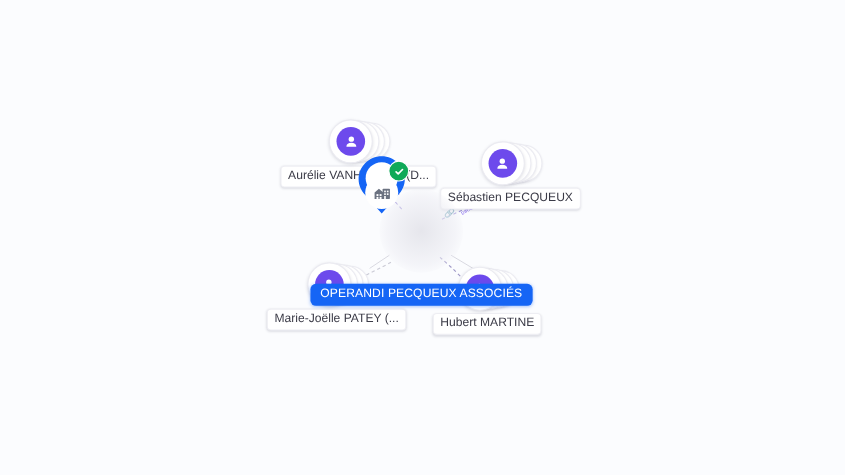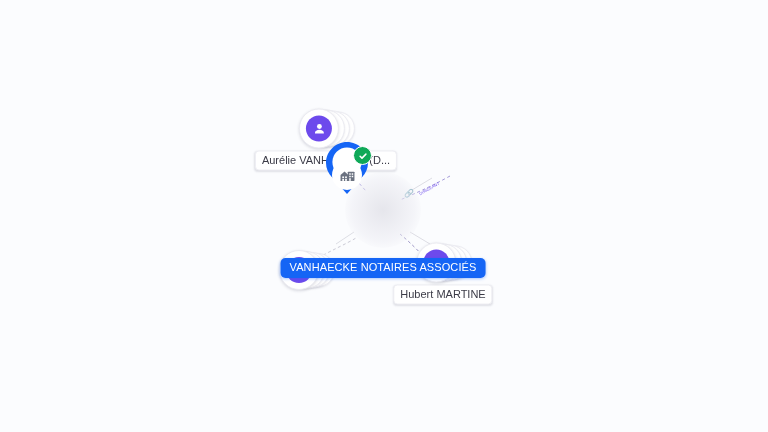--- a/index.html
+++ b/index.html
@@ -237,35 +237,52 @@
           <svg width="15" height="15" viewBox="0 0 24 24" fill="#ffffff">
             <circle cx="12" cy="8" r="3.9"></circle>
             <path d="M12 13.2c-4.1 0-7.1 2.3-7.1 4.6V19h14.2v-1.2c0-2.3-3-4.6-7.1-4.6z"></path>
           </svg>
         </div>
       </div>
     </div>
     <div class="node-label">Aurélie VANHAECKE (D...</div>
   </div>
 
+  <div class="node" style="left:464px; top:160px;">
+    <div class="person-stack">
+      <div class="stack-card c3"></div>
+      <div class="stack-card c2"></div>
+      <div class="stack-card c1"></div>
+      <div class="avatar-disc">
+        <div class="avatar-circle">
+          <svg width="15" height="15" viewBox="0 0 24 24" fill="#ffffff">
+            <circle cx="12" cy="8" r="3.9"></circle>
+            <path d="M12 13.2c-4.1 0-7.1 2.3-7.1 4.6V19h14.2v-1.2c0-2.3-3-4.6-7.1-4.6z"></path>
+          </svg>
+        </div>
+      </div>
+    </div>
+    <div class="node-label">Sébastien PECQUEUX</div>
+  </div>
 
   <div class="node" style="left:306px; top:270px;">
     <div class="person-stack">
       <div class="stack-card c3"></div>
       <div class="stack-card c2"></div>
       <div class="stack-card c1"></div>
       <div class="avatar-disc">
         <div class="avatar-circle">
           <svg width="15" height="15" viewBox="0 0 24 24" fill="#ffffff">
             <circle cx="12" cy="8" r="3.9"></circle>
             <path d="M12 13.2c-4.1 0-7.1 2.3-7.1 4.6V19h14.2v-1.2c0-2.3-3-4.6-7.1-4.6z"></path>
           </svg>
         </div>
       </div>
     </div>
+    <div class="node-label">Marie-Joëlle PATEY (...</div>
   </div>
 
   <div class="node" style="left:443px; top:274px;">
     <div class="person-stack">
       <div class="stack-card c3"></div>
       <div class="stack-card c2"></div>
       <div class="stack-card c1"></div>
       <div class="avatar-disc">
         <div class="avatar-circle">
           <svg width="15" height="15" viewBox="0 0 24 24" fill="#ffffff">
@@ -299,16 +316,16 @@
           <rect x="5.4" y="16.4" width="2.2" height="2.4" fill="#ffffff"></rect>
           <rect x="9.0" y="16.4" width="2.2" height="2.4" fill="#ffffff"></rect>
         </svg>
       </div>
       <div class="verified-badge">
         <svg width="10" height="10" viewBox="0 0 24 24" fill="none" stroke="#ffffff" stroke-width="3.6" stroke-linecap="round" stroke-linejoin="round">
           <path d="M5 12.5l4.6 4.6L19 7.5"></path>
         </svg>
       </div>
     </div>
-    <div id="company-label">VANHAECKE NOTAIRES ASSOCIÉS</div>
+    <div id="company-label">OPERANDI PECQUEUX ASSOCIÉS</div>
   </div>
 
 </div>
 
 </body></html>

